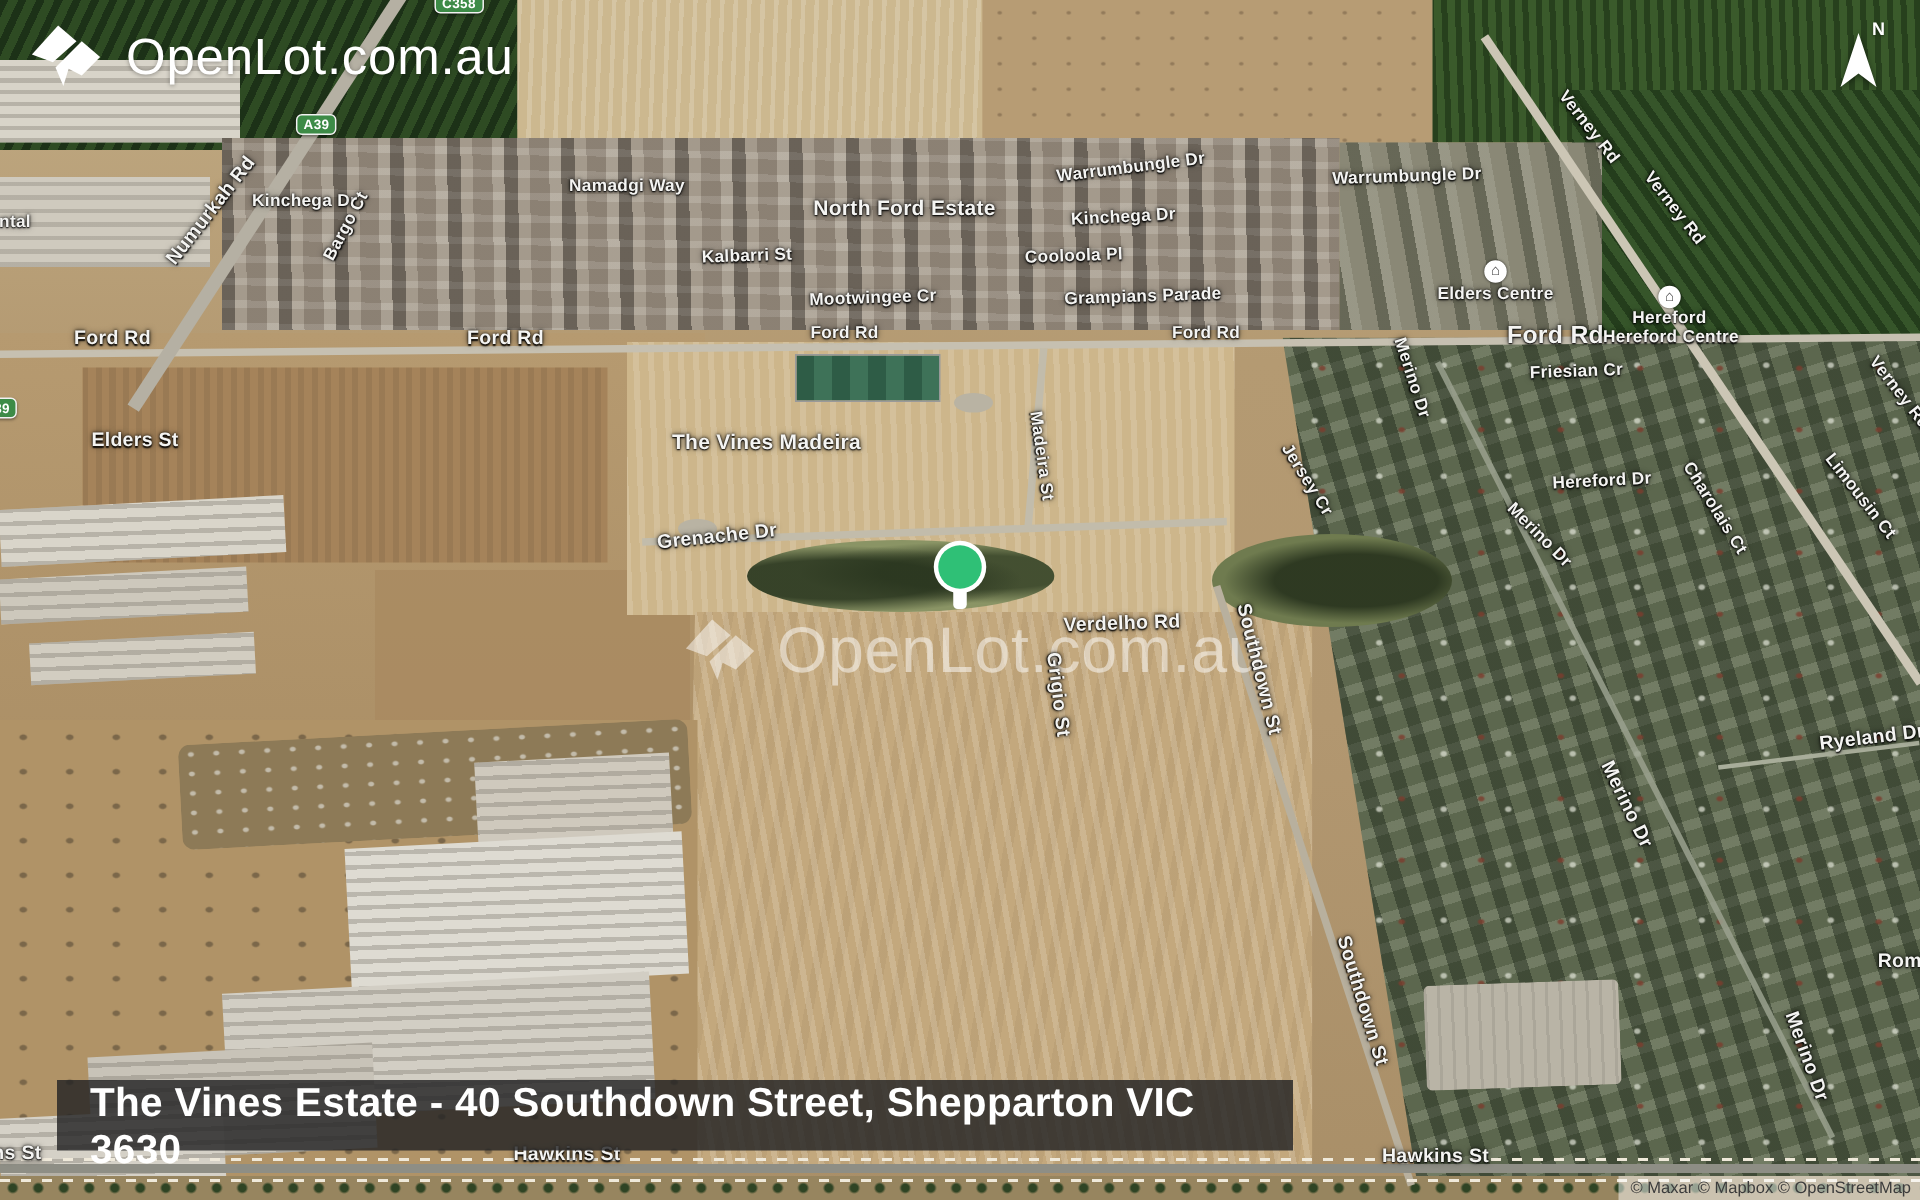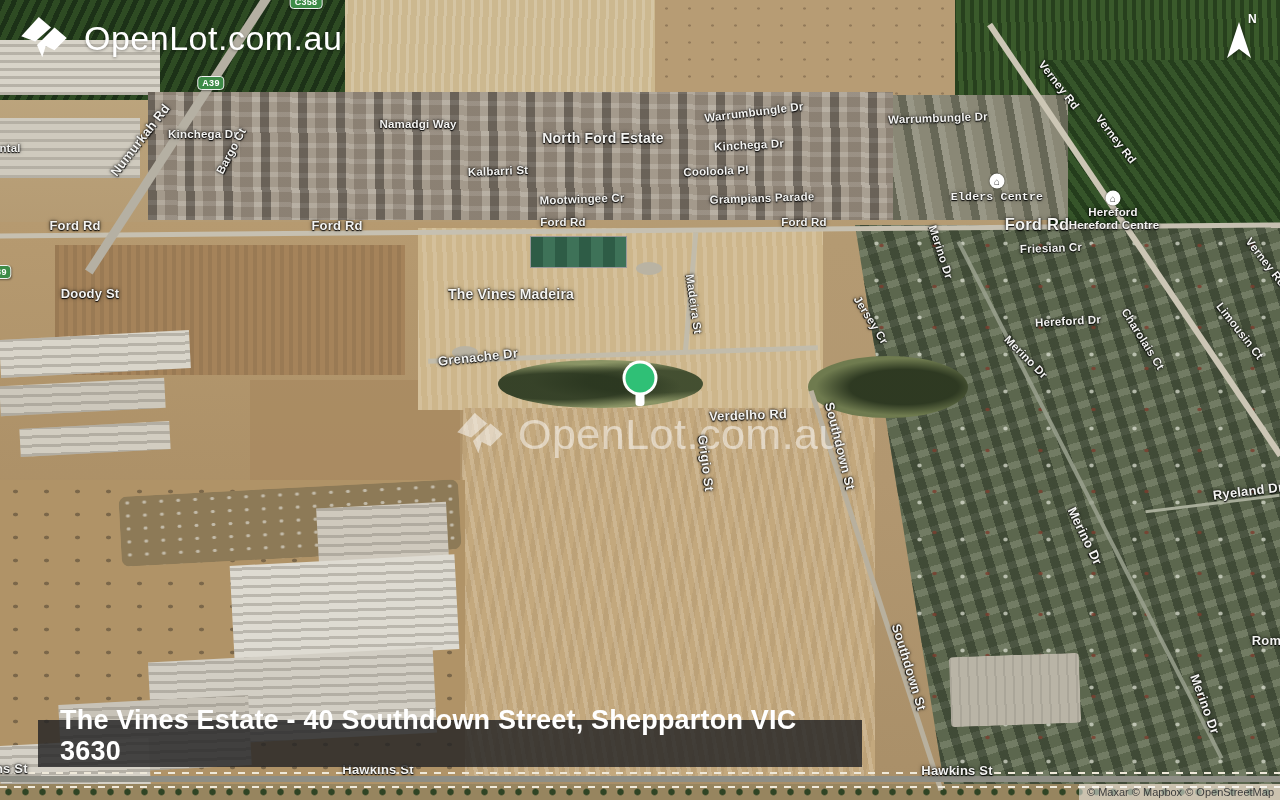--- a/index.html
+++ b/index.html
@@ -116,21 +116,21 @@
     text-shadow:0 1px 3px rgba(0,0,0,.35);}
   #watermark{position:absolute;left:452px;top:406px;z-index:5;display:flex;align-items:center;
     gap:10px;opacity:.5;}
   #watermark .logo-text{color:#fff;font-size:43px;font-weight:500;letter-spacing:.5px;}
   #compass{position:absolute;left:1222px;top:12px;z-index:30;width:46px;height:54px;}
   #compass .n{position:absolute;left:26px;top:0;color:#fff;font-size:12px;font-weight:700;
     text-shadow:0 1px 2px rgba(0,0,0,.5);}
   #compass svg{position:absolute;left:2px;top:8px;filter:drop-shadow(0 1px 2px rgba(0,0,0,.45));}
   #pin{position:absolute;left:618px;top:356px;z-index:7;width:44px;height:54px;}
   #title-bar{position:absolute;left:38px;top:720px;width:824px;height:47px;z-index:20;
-    background:rgba(35,35,37,.82);display:flex;align-items:flex-end;padding-left:22px;
+    background:rgba(35,35,37,.82);display:flex;align-items:flex-start;padding-left:22px;
     box-sizing:border-box;}
   #title-bar .bar-text{color:#fff;font-size:27px;font-weight:600;letter-spacing:.2px;}
   #attribution{position:absolute;right:0;top:784px;z-index:25;background:rgba(255,255,255,.5);
     color:#3c3c3c;font-size:11px;padding:2px 6px 3px 8px;white-space:nowrap;}
 </style>
 </head>
 <body>
 
 <div id="screen">
   <div id="map">
@@ -197,25 +197,25 @@
       <span class="map-label road" style="left: 762px; top: 198px; transform: translate(-50%, -50%) rotate(-2deg);">Grampians Parade</span>
       <span class="map-label road" style="left: 938px; top: 118px; transform: translate(-50%, -50%) rotate(-2deg);">Warrumbungle Dr</span>
       <span class="map-label road" style="left: 1059px; top: 85px; transform: translate(-50%, -50%) rotate(52deg);">Verney Rd</span>
       <span class="map-label road" style="left: 1116px; top: 139px; transform: translate(-50%, -50%) rotate(52deg);">Verney Rd</span>
       <span class="map-label road" style="left: 1266px; top: 262px; transform: translate(-50%, -50%) rotate(52deg);">Verney Rd</span>
       <span class="map-label road-lg" style="left: 75px; top: 225px; transform: translate(-50%, -50%) rotate(0deg);">Ford Rd</span>
       <span class="map-label road-lg" style="left: 337px; top: 225px; transform: translate(-50%, -50%) rotate(0deg);">Ford Rd</span>
       <span class="map-label road" style="left: 563px; top: 222px; transform: translate(-50%, -50%) rotate(0deg);">Ford Rd</span>
       <span class="map-label road" style="left: 804px; top: 222px; transform: translate(-50%, -50%) rotate(0deg);">Ford Rd</span>
       <span class="map-label road-xl" style="left: 1037px; top: 224px; transform: translate(-50%, -50%) rotate(0deg);">Ford Rd</span>
-      <span class="map-label poi" style="left: 997px; top: 196px; transform: translate(-50%, -50%) rotate(0deg); font-family: Liberation Mono, monospace;">Elders Centre</span>
+      <span class="map-label poi" style="left: 997px; top: 196px; transform: translate(-50%, -50%) rotate(0deg);">Elders Centre</span>
       <span class="map-label poi" style="left: 1113px; top: 212px; transform: translate(-50%, -50%) rotate(0deg);">Hereford</span>
       <span class="map-label poi" style="left: 1114px; top: 225px; transform: translate(-50%, -50%) rotate(0deg);">Hereford Centre</span>
       <span class="map-label road" style="left: 1051px; top: 248px; transform: translate(-50%, -50%) rotate(-2deg);">Friesian Cr</span>
-      <span class="map-label road-lg" style="left: 90px; top: 293px; transform: translate(-50%, -50%) rotate(0deg);">Doody St</span>
+      <span class="map-label road-lg" style="left: 90px; top: 293px; transform: translate(-50%, -50%) rotate(0deg);">Elders St</span>
       <span class="map-label estate" style="left: 511px; top: 294px; transform: translate(-50%, -50%) rotate(0deg);">The Vines Madeira</span>
       <span class="map-label road" style="left: 694px; top: 304px; transform: translate(-50%, -50%) rotate(82deg);">Madeira St</span>
       <span class="map-label road" style="left: 941px; top: 252px; transform: translate(-50%, -50%) rotate(72deg);">Merino Dr</span>
       <span class="map-label road" style="left: 871px; top: 320px; transform: translate(-50%, -50%) rotate(58deg);">Jersey Cr</span>
       <span class="map-label road" style="left: 1068px; top: 321px; transform: translate(-50%, -50%) rotate(-3deg);">Hereford Dr</span>
       <span class="map-label road" style="left: 1143px; top: 339px; transform: translate(-50%, -50%) rotate(58deg);">Charolais Ct</span>
       <span class="map-label road" style="left: 1240px; top: 331px; transform: translate(-50%, -50%) rotate(52deg);">Limousin Ct</span>
       <span class="map-label road" style="left: 1026px; top: 357px; transform: translate(-50%, -50%) rotate(45deg);">Merino Dr</span>
       <span class="map-label road-lg" style="left: 478px; top: 357px; transform: translate(-50%, -50%) rotate(-6deg);">Grenache Dr</span>
       <span class="map-label road-lg" style="left: 748px; top: 415px; transform: translate(-50%, -50%) rotate(-2deg);">Verdelho Rd</span>

